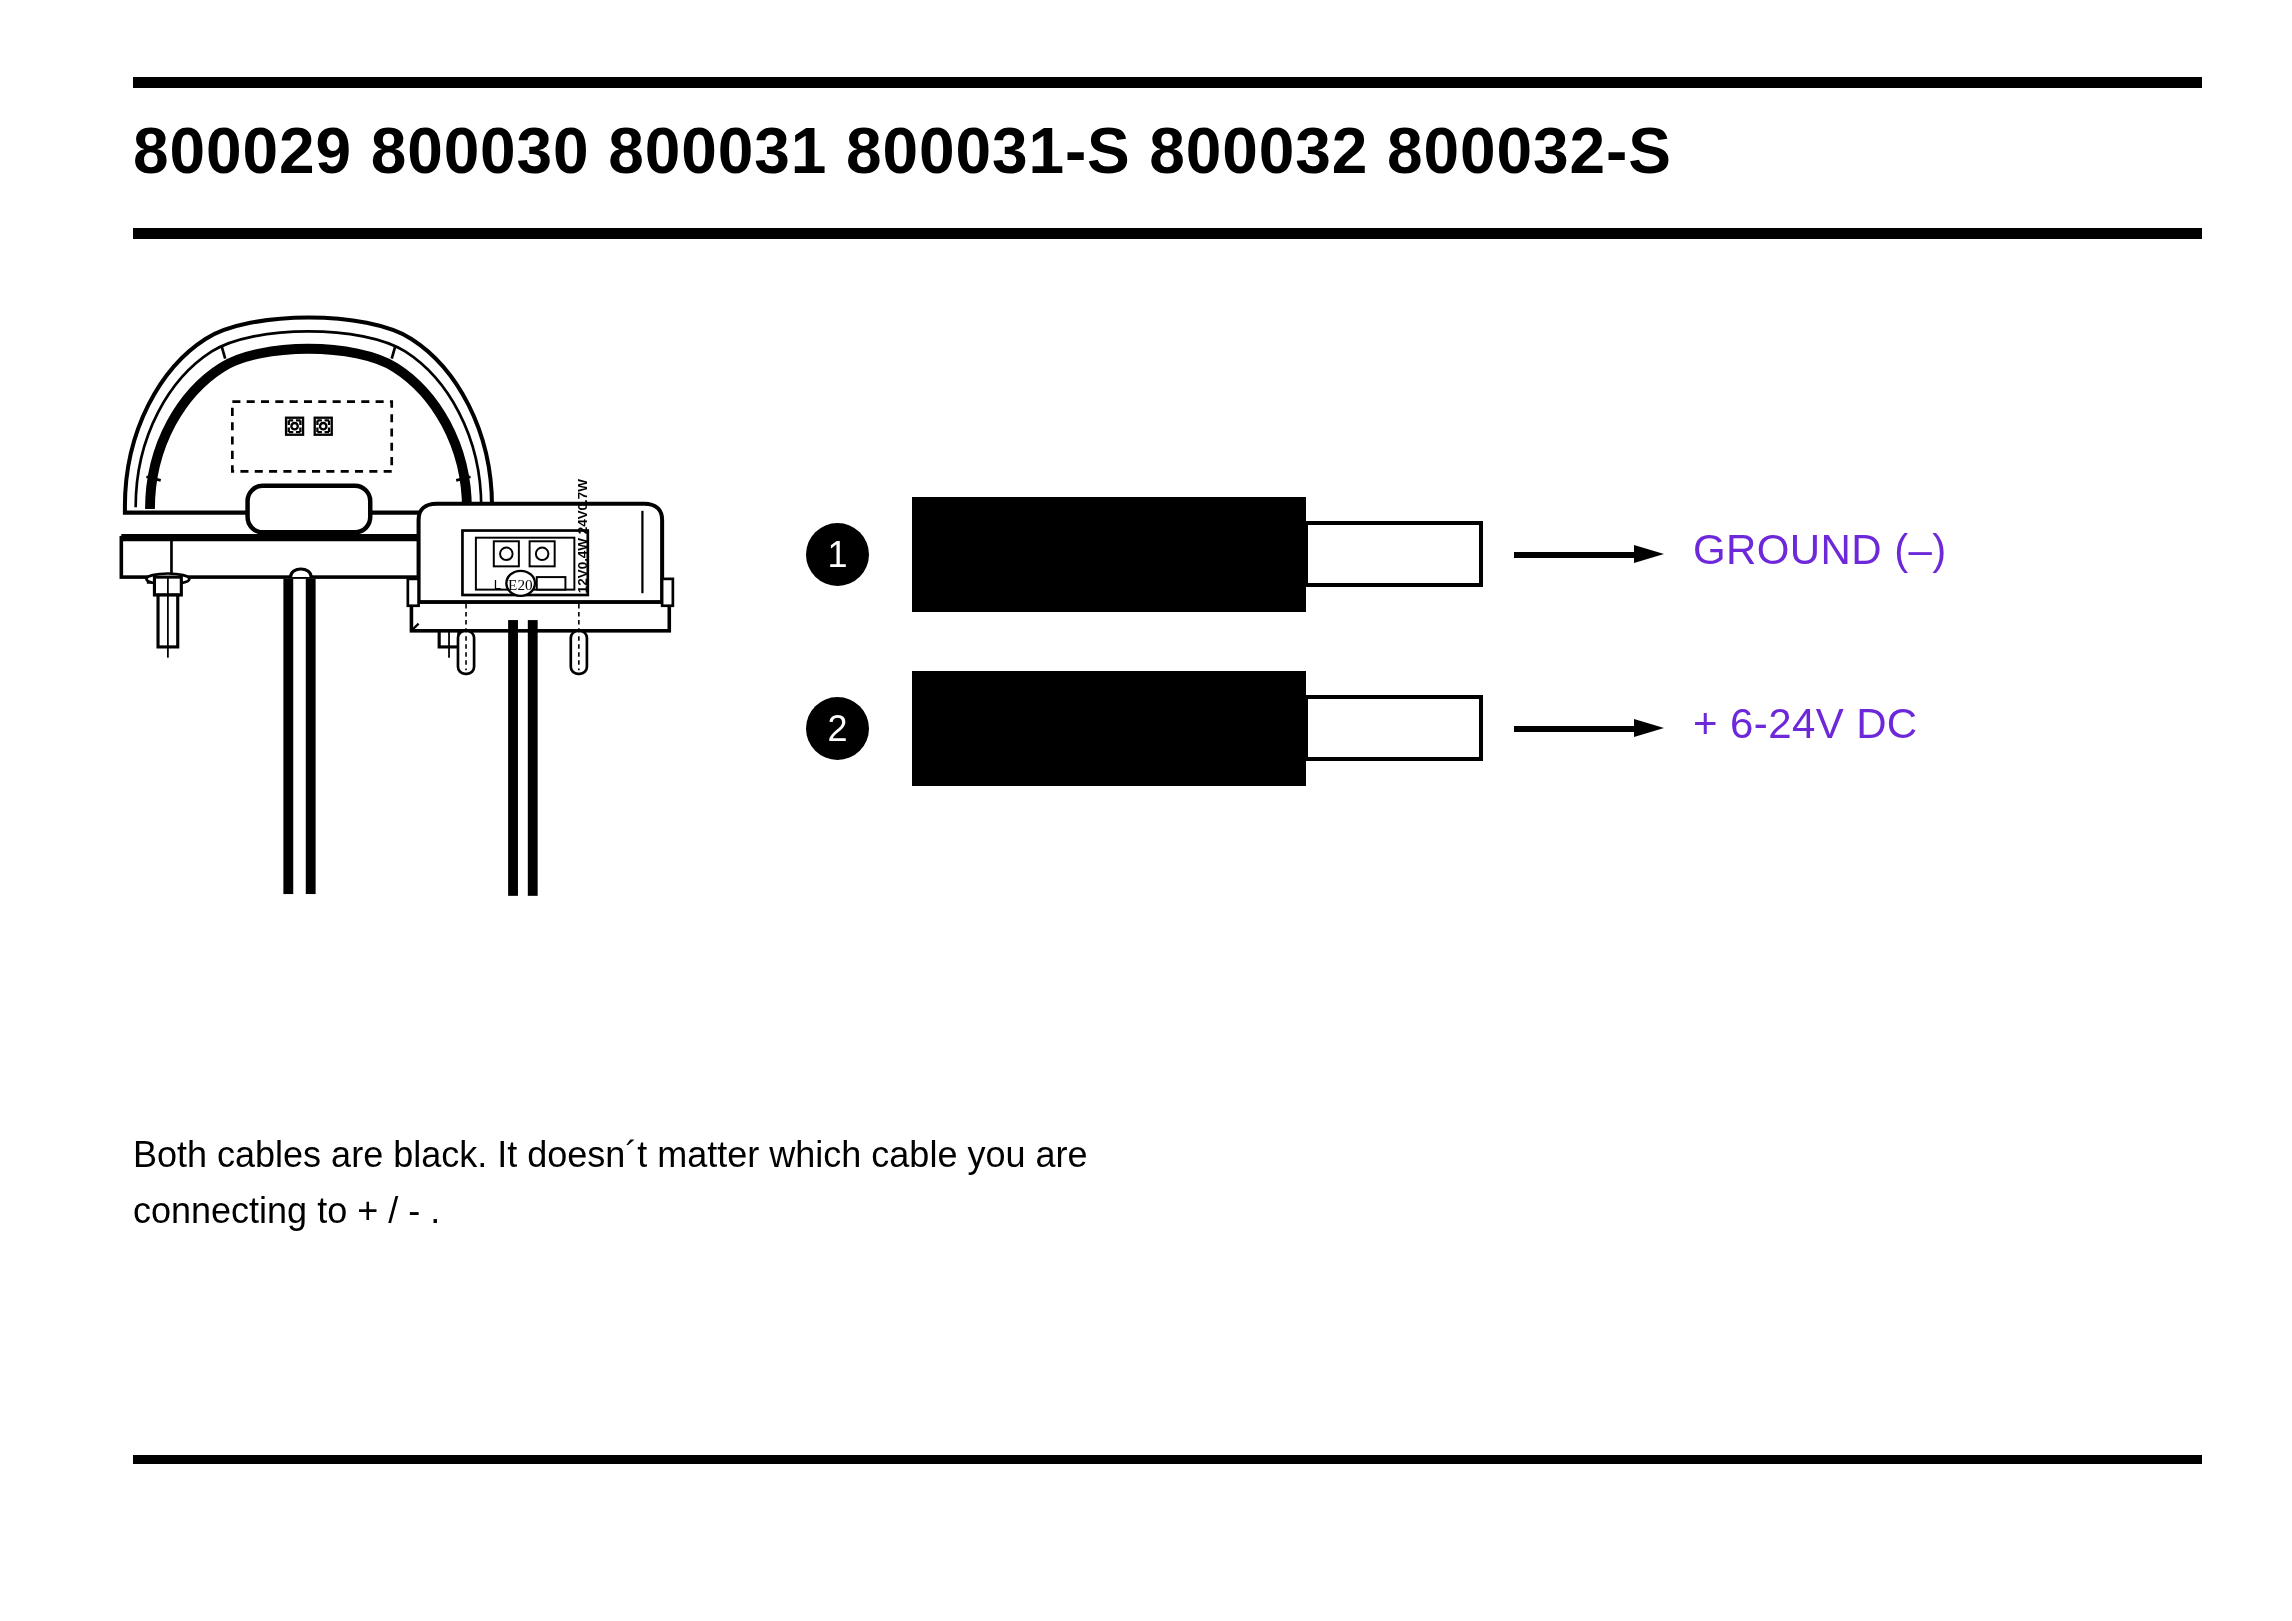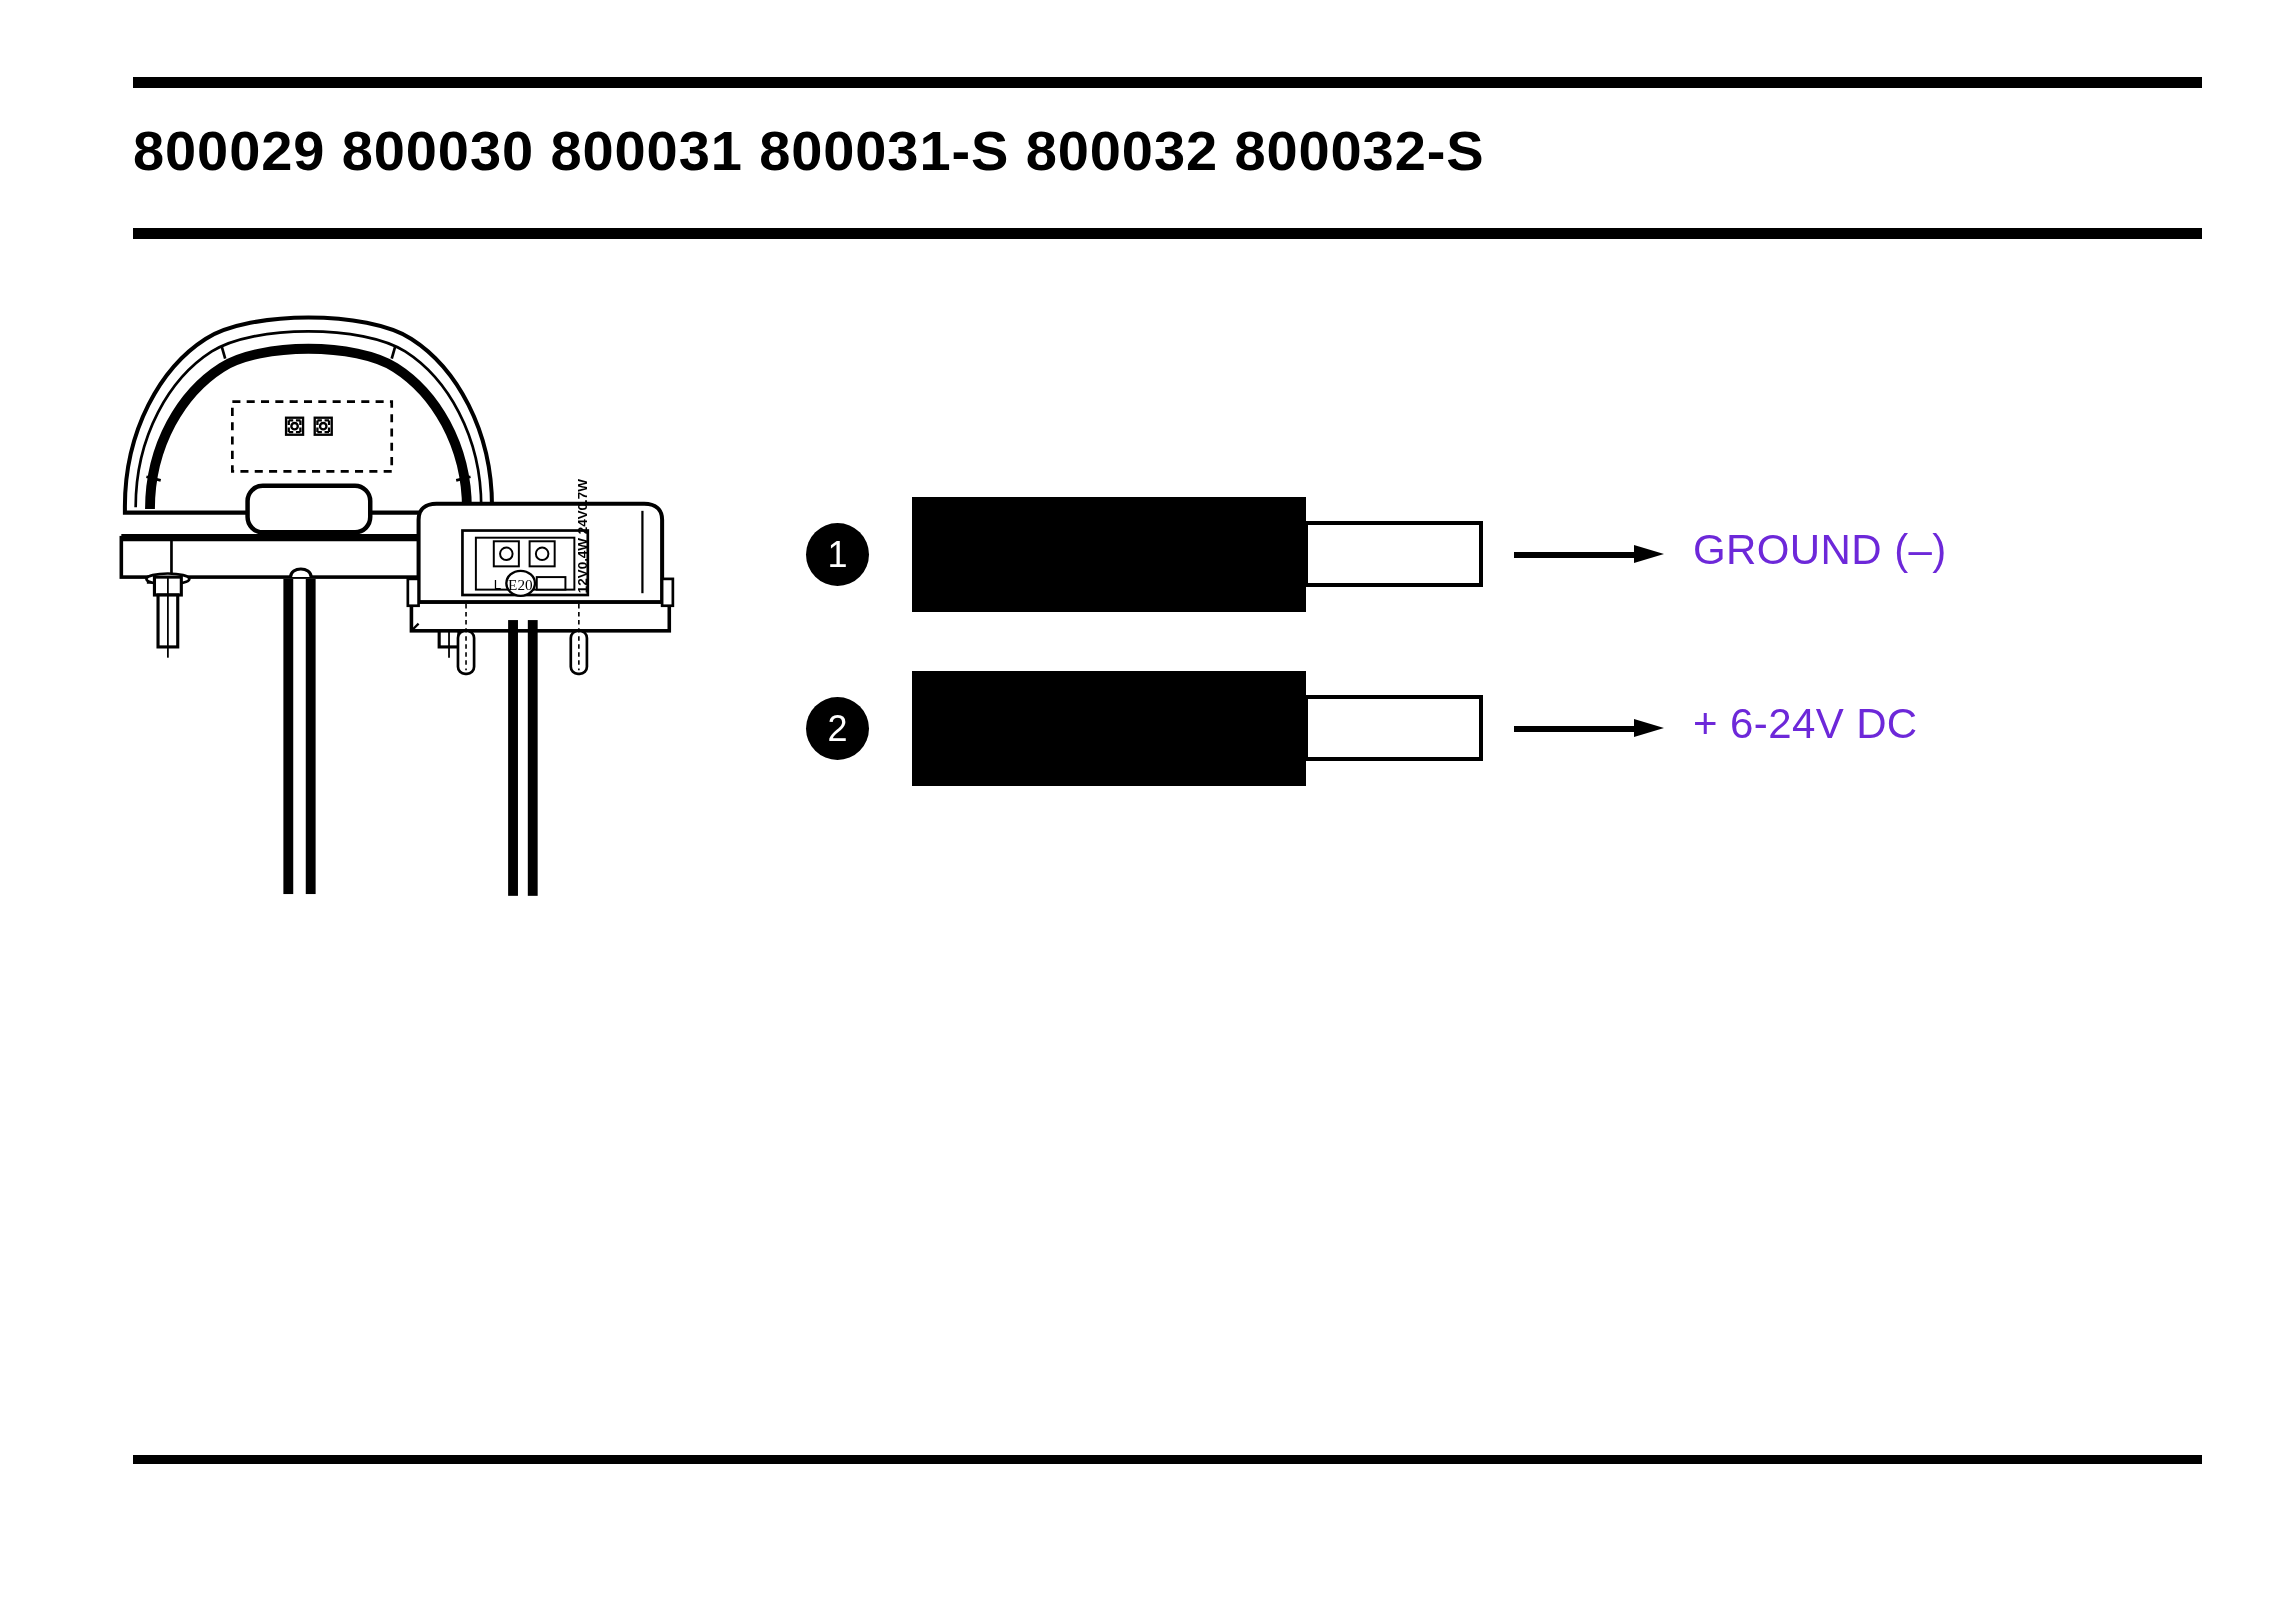--- a/index.html
+++ b/index.html
@@ -30,21 +30,21 @@
 
   
   #title {
     position: absolute;
     left: 133px;
     top: 93px;
     width: 2078px;
     height: 116px;
     font-family: "Liberation Sans Narrow", "Liberation Sans", sans-serif;
     font-weight: bold;
-    font-size: 56px;
+    font-size: 64px;
     letter-spacing: 0.9px;
     line-height: 116px;
     white-space: nowrap;
     color: #000000;
     transform: scaleX(1.0);
     transform-origin: left center;
   }
 
   
   #drawing {
@@ -297,17 +297,21 @@
     <div class="badge">2</div>
     <div class="cable-jacket"></div>
     <div class="cable-tip"></div>
     <div class="arrow">
       <div class="shaft"></div>
       <div class="head"></div>
     </div>
     <div class="cable-label">+ 6-24V DC</div>
   </div>
 
+  <div id="footnote">
+    <span class="line">Both cables are black. It doesn´t matter which cable you are</span>
+    <span class="line">connecting to + / - .</span>
+  </div>
 
   <div class="rule" id="rule-bottom"></div>
 
 </div>
 
 
 </body></html>

